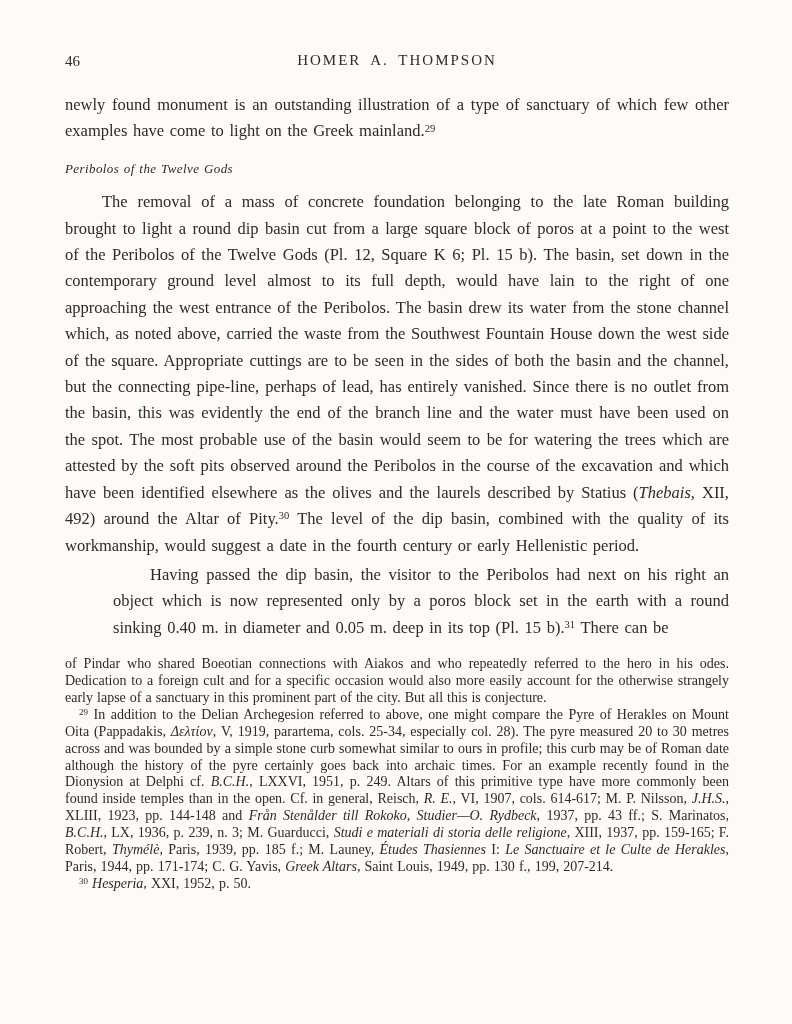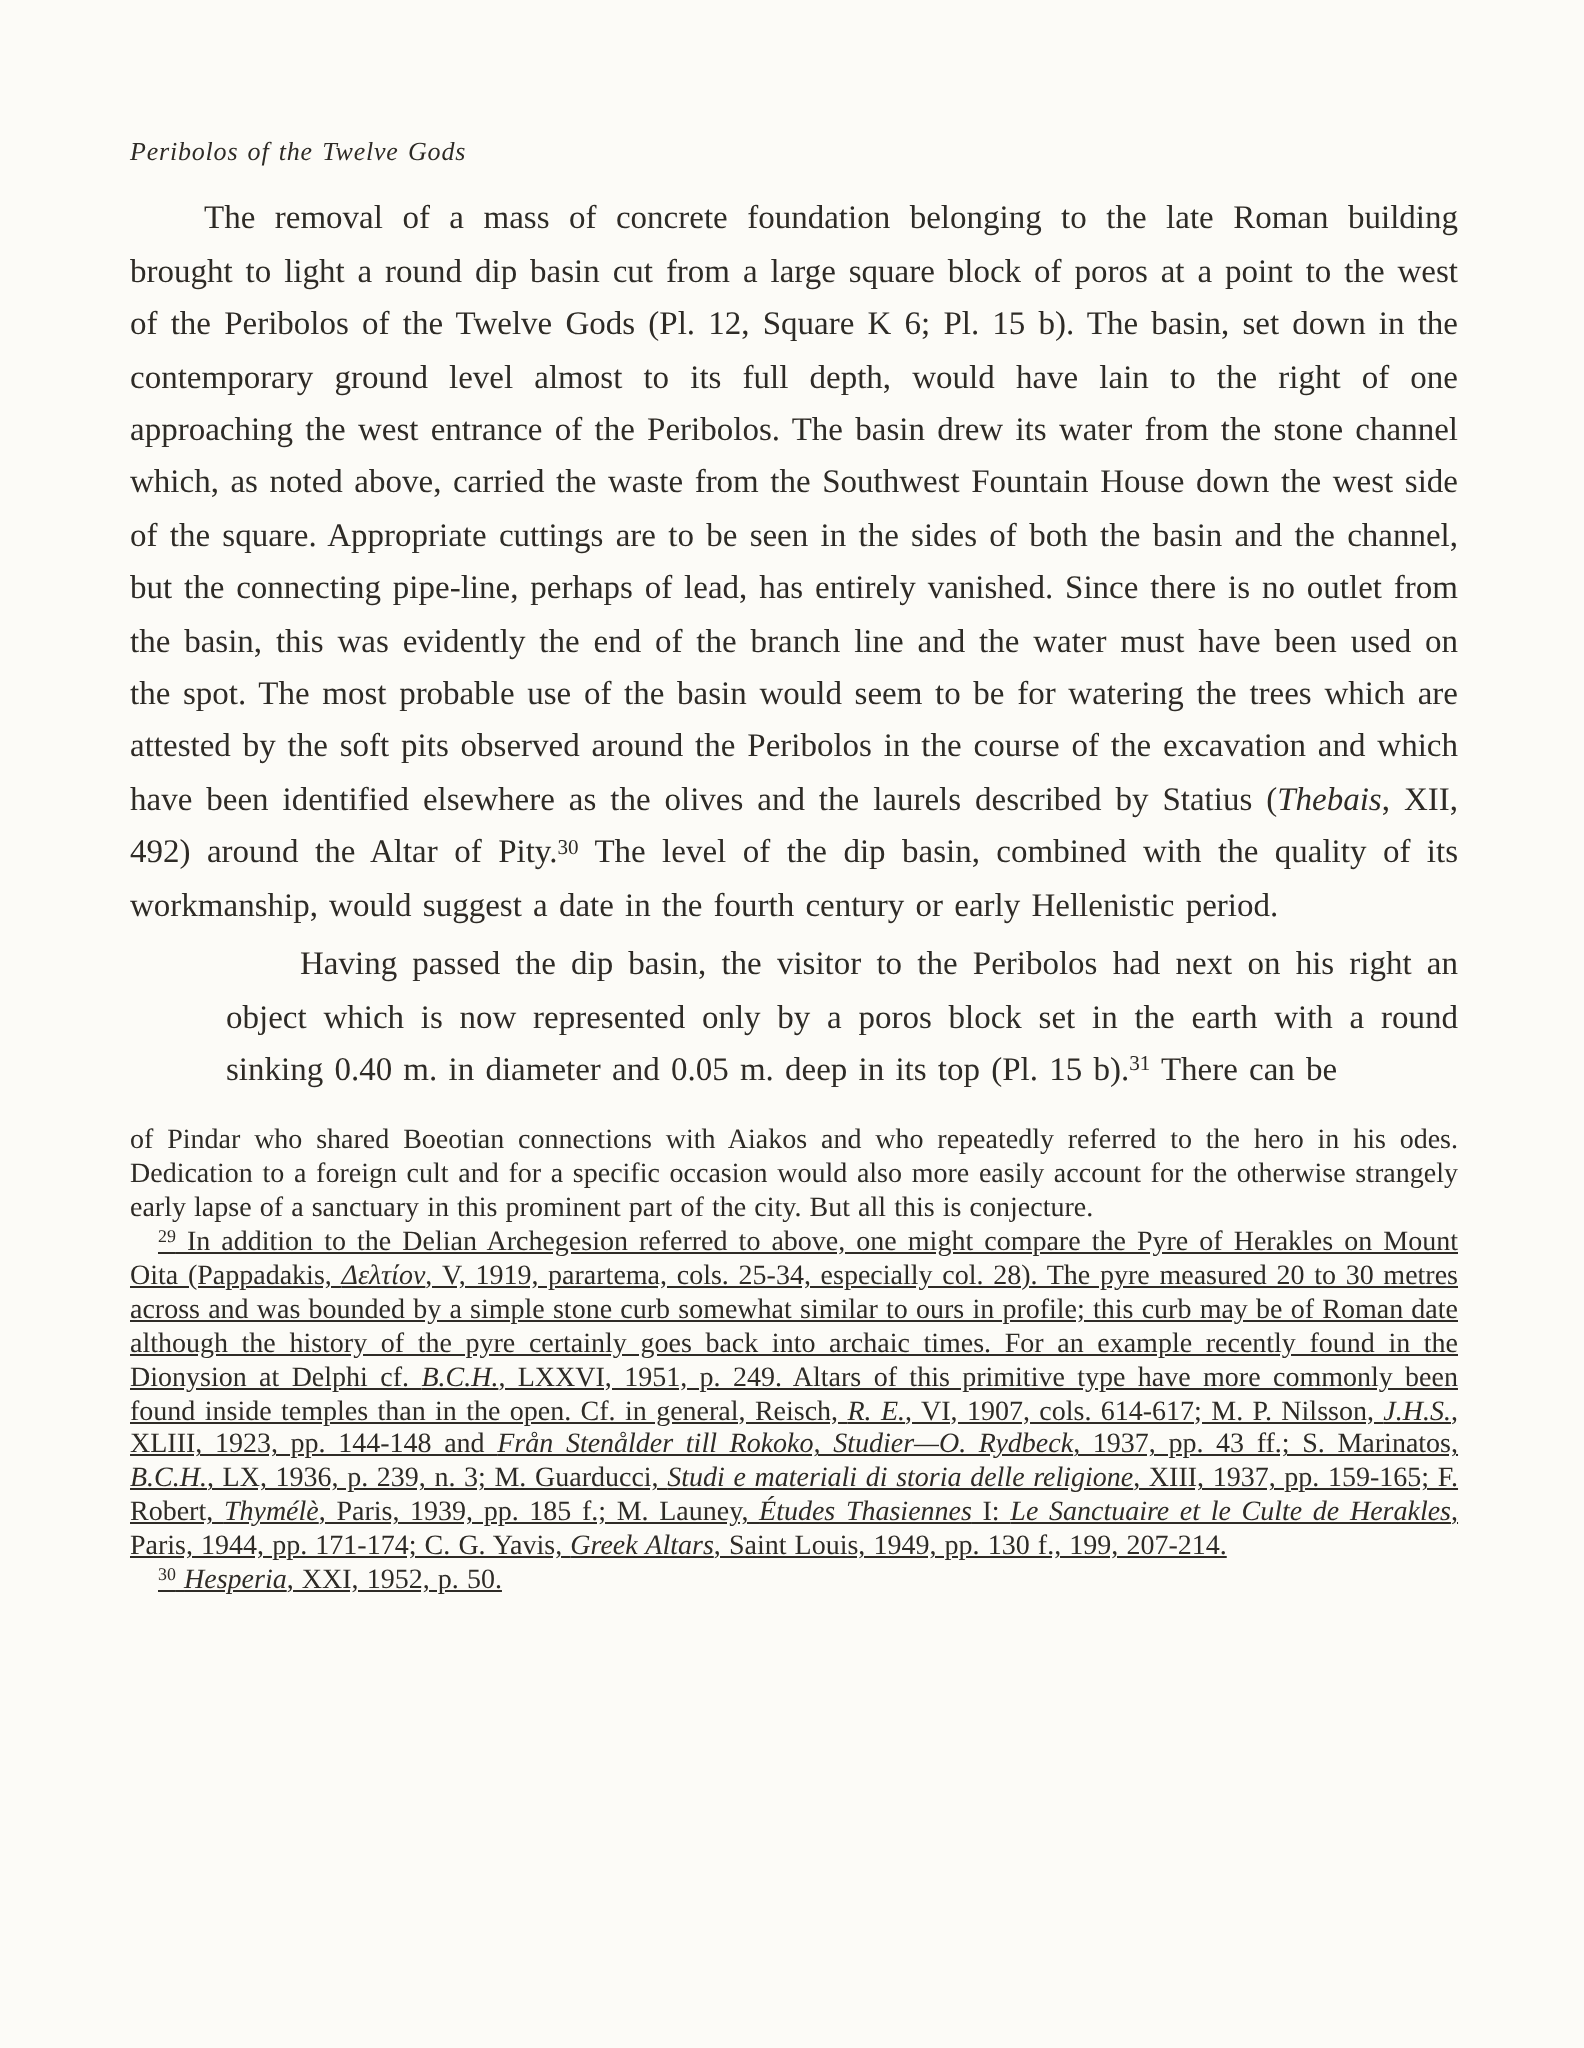--- a/index.html
+++ b/index.html
@@ -57,37 +57,42 @@
     letter-spacing: 0.4px;
     word-spacing: 1px;
   }
   .footnotes {
     margin-top: 15px;
     font-size: 14px;
     line-height: 16.9px;
     text-align: justify;
   }
   .fn { margin: 0; word-spacing: 0.04em; }
-  .fn.indent { text-indent: 14px; text-decoration: underline; }
+  .fn.indent { text-indent: 14px; }
   .it { font-style: italic; }
   sup {
     font-size: 0.64em;
     line-height: 0;
     vertical-align: baseline;
     position: relative;
     top: -0.45em;
   }
 </style>
 </head>
 <body>
 
 <div class="page">
 
+  <header class="running-head">
+    <span class="page-num">46</span>
+    <span class="head-title">HOMER A. THOMPSON</span>
+  </header>
 
   <main class="body-text">
+    <p class="para"><span>newly found monument is an outstanding illustration of a type of sanctuary of which few other examples have come to light on the Greek mainland.</span><sup>29</sup></p>
     <h2 class="section-heading">Peribolos of the Twelve Gods</h2>
     <p class="para indent"><span>The removal of a mass of concrete foundation belonging to the late Roman building brought to light a round dip basin cut from a large square block of poros at a point to the west of the Peribolos of the Twelve Gods (Pl. 12, Square K 6; Pl. 15 b). The basin, set down in the contemporary ground level almost to its full depth, would have lain to the right of one approaching the west entrance of the Peribolos. The basin drew its water from the stone channel which, as noted above, carried the waste from the Southwest Fountain House down the west side of the square. Appropriate cuttings are to be seen in the sides of both the basin and the channel, but the connecting pipe-line, perhaps of lead, has entirely vanished. Since there is no outlet from the basin, this was evidently the end of the branch line and the water must have been used on the spot. The most probable use of the basin would seem to be for watering the trees which are attested by the soft pits observed around the Peribolos in the course of the excavation and which have been identified elsewhere as the olives and the laurels described by Statius (</span><span class="it">Thebais</span><span>, XII, 492) around the Altar of Pity.</span><sup>30</sup><span> The level of the dip basin, combined with the quality of its workmanship, would suggest a date in the fourth century or early Hellenistic period.</span></p>
     <p class="para indent"><span>Having passed the dip basin, the visitor to the Peribolos had next on his right an object which is now represented only by a poros block set in the earth with a round sinking 0.40 m. in diameter and 0.05 m. deep in its top (Pl. 15 b).</span><sup>31</sup><span> There can be</span></p>
   </main>
 
   <footer class="footnotes">
     <p class="fn"><span>of Pindar who shared Boeotian connections with Aiakos and who repeatedly referred to the hero in his odes. Dedication to a foreign cult and for a specific occasion would also more easily account for the otherwise strangely early lapse of a sanctuary in this prominent part of the city. But all this is conjecture.</span></p>
     <p class="fn indent"><sup>29</sup><span> In addition to the Delian Archegesion referred to above, one might compare the Pyre of Herakles on Mount Oita (Pappadakis, </span><span class="it">Δελτίον</span><span>, V, 1919, parartema, cols. 25-34, especially col. 28). The pyre measured 20 to 30 metres across and was bounded by a simple stone curb somewhat similar to ours in profile; this curb may be of Roman date although the history of the pyre certainly goes back into archaic times. For an example recently found in the Dionysion at Delphi cf. </span><span class="it">B.C.H.</span><span>, LXXVI, 1951, p. 249. Altars of this primitive type have more commonly been found inside temples than in the open. Cf. in general, Reisch, </span><span class="it">R. E.</span><span>, VI, 1907, cols. 614-617; M. P. Nilsson, </span><span class="it">J.H.S.</span><span>, XLIII, 1923, pp. 144-148 and </span><span class="it">Från Stenålder till Rokoko, Studier—O. Rydbeck</span><span>, 1937, pp. 43 ff.; S. Marinatos, </span><span class="it">B.C.H.</span><span>, LX, 1936, p. 239, n. 3; M. Guarducci, </span><span class="it">Studi e materiali di storia delle religione</span><span>, XIII, 1937, pp. 159-165; F. Robert, </span><span class="it">Thymélè</span><span>, Paris, 1939, pp. 185 f.; M. Launey, </span><span class="it">Études Thasiennes</span><span> I: </span><span class="it">Le Sanctuaire et le Culte de Herakles</span><span>, Paris, 1944, pp. 171-174; C. G. Yavis, </span><span class="it">Greek Altars</span><span>, Saint Louis, 1949, pp. 130 f., 199, 207-214.</span></p>
     <p class="fn indent"><sup>30</sup><span> </span><span class="it">Hesperia</span><span>, XXI, 1952, p. 50.</span></p>
   </footer>

